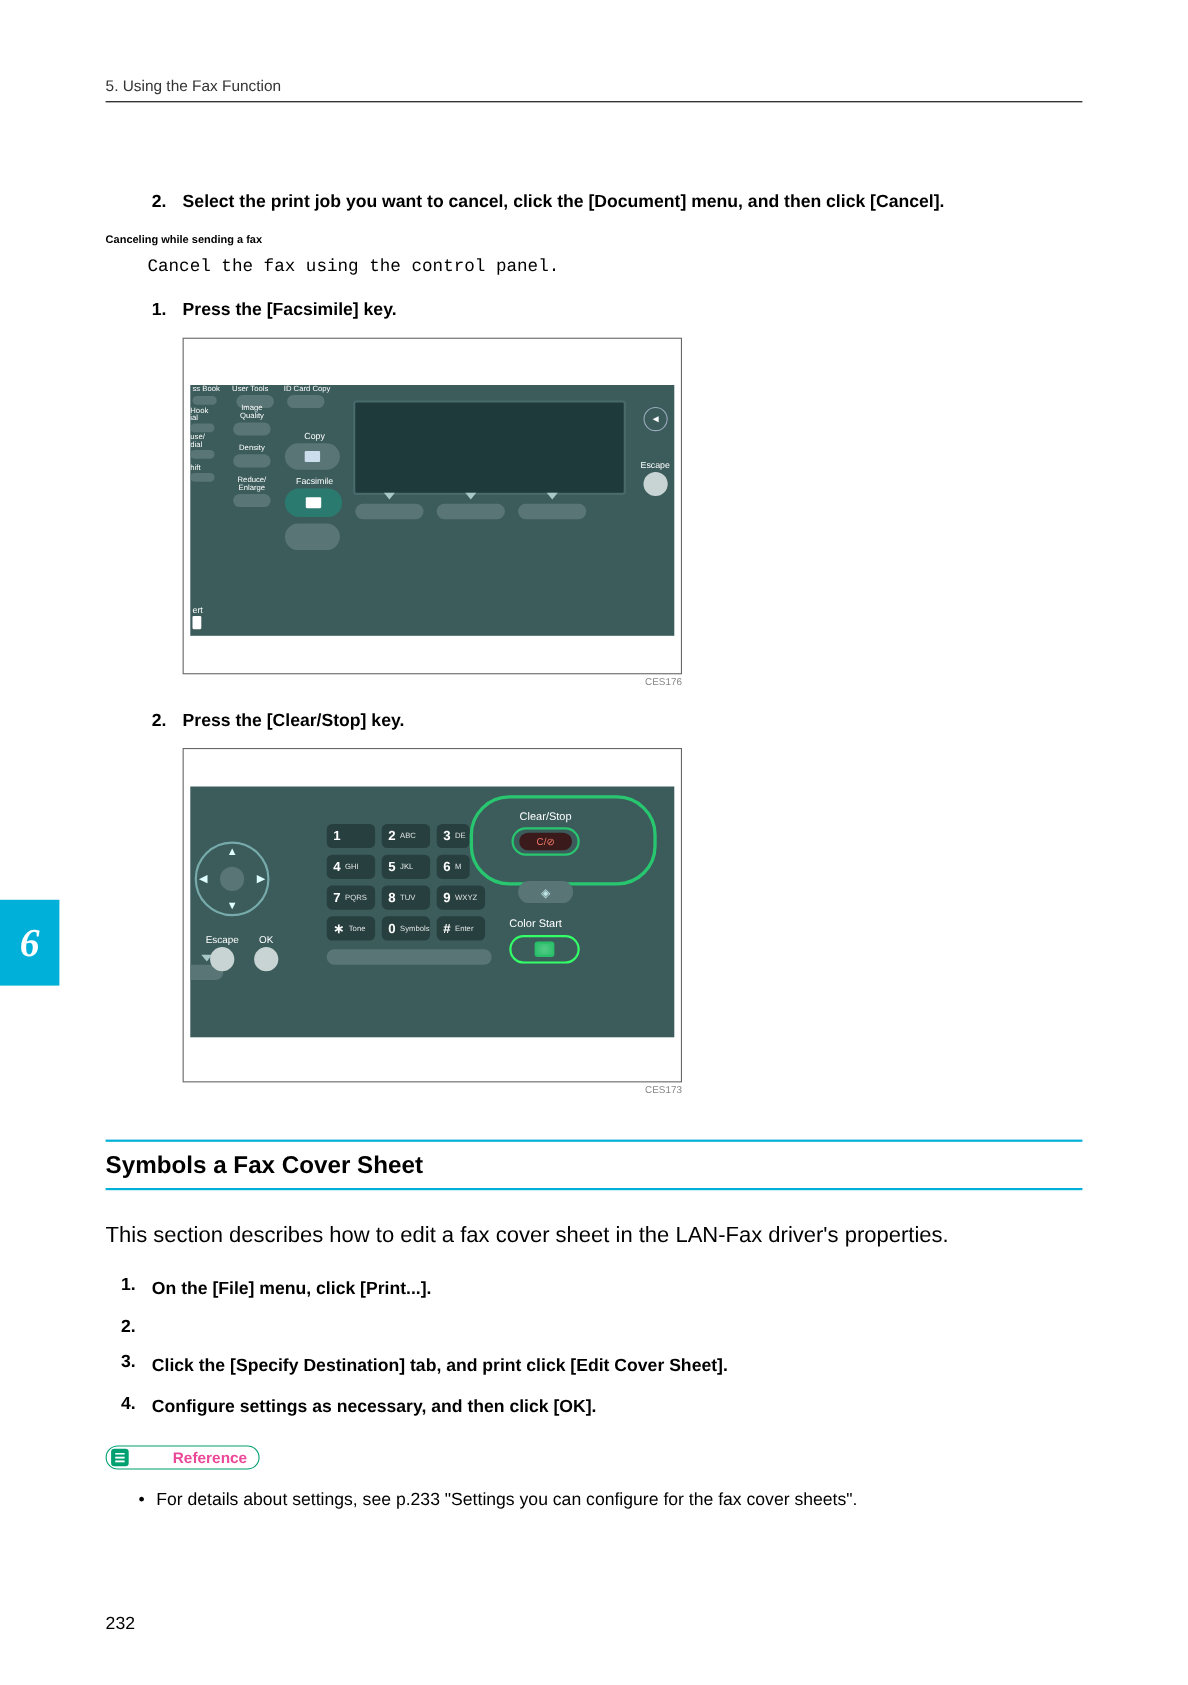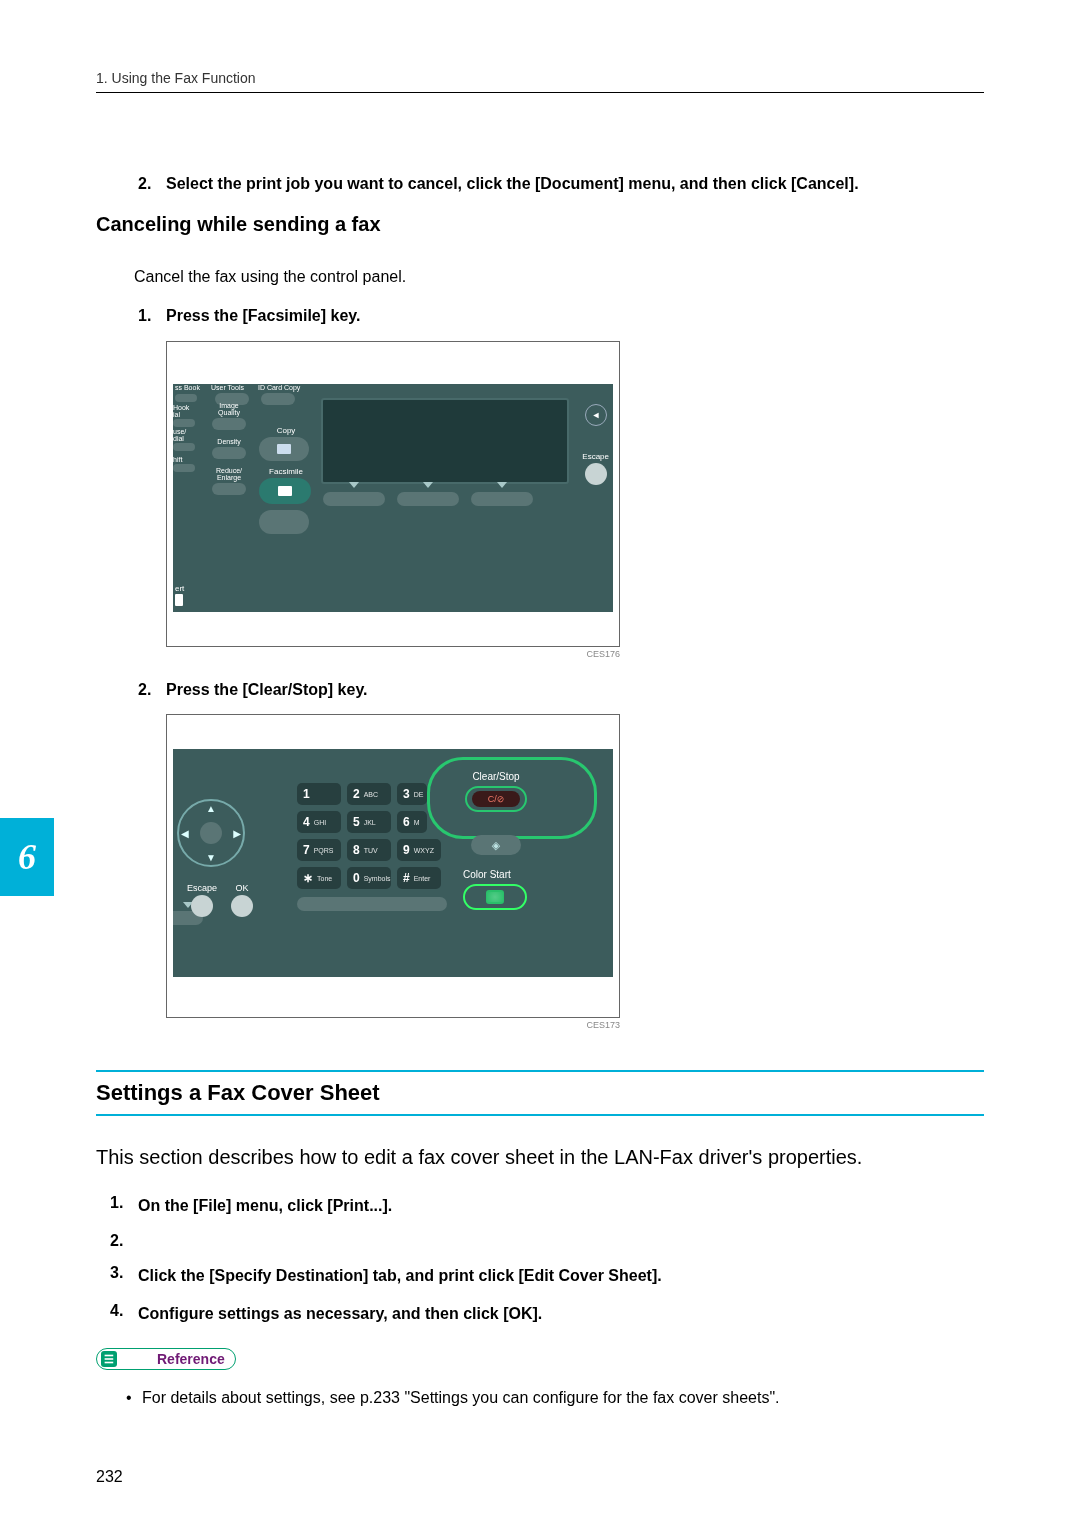--- a/index.html
+++ b/index.html
@@ -34,28 +34,29 @@
     flex-shrink: 0;
     font-weight: bold;
     font-size: 16px;
   }
   .step-text-b {
     font-weight: bold;
     font-size: 16px;
   }
   .sub-heading-b {
     font-weight: bold;
-    font-size: 20px;
-    margin: 16px 0 28px 0;
+    font-size: 10px;
+    margin: 16px 0 6px 0;
   }
   .body-indent {
     margin-left: 38px;
     font-size: 16px;
     margin-bottom: 14px;
     line-height: 1.6;
+    font-family: Liberation Mono, monospace;
   }
   .panel-fig {
     margin: 12px 0 8px 70px;
     width: 454px;
   }
   .panel-outer {
     border: 1px solid #666;
     background: #fff;
     padding: 6px;
     width: 454px;
@@ -155,21 +156,21 @@
   .ol-row { display:flex; margin-bottom: 14px; }
   .ol-num { width:28px; font-weight:bold; font-size:16px; flex-shrink:0;}
   .ol-txt-b { font-weight:bold; font-size:16px; line-height:1.5;}
   .ref-badge {
     display:inline-flex; align-items:center;
     border:1px solid #00a070; border-radius:12px;
     padding:2px 10px 2px 4px; gap:6px;
     margin: 8px 0 10px 0;
   }
   .ref-icon { width:16px; height:16px; background:#00a070; border-radius:3px; color:#fff; font-size:11px; display:flex; align-items:center; justify-content:center; font-weight:bold;}
-  .ref-txt { font-size:14px; font-weight:bold; color:#701a75;padding-left:34px;}
+  .ref-txt { font-size:14px; font-weight:bold; color:#ec4899;padding-left:34px;}
   .bullet-row { display:flex; margin-left:30px; margin-top:6px; font-size:16px; line-height:1.5;}
   .bullet-dot { width:16px; flex-shrink:0; }
   .chapter-tab {
     position:absolute;
     left:0; top:818px;
     width:54px; height:78px;
     background:#00b0d8;
     color:#fff;
     display:flex; align-items:center; justify-content:center;
     font-size:36px; font-style:italic; font-weight:bold;
@@ -180,21 +181,21 @@
     left:96px; bottom:46px;
     font-size:16px;
   }
 </style>
 </head>
 <body>
 
 <div class="chapter-tab">6</div>
 
 <div class="page">
-  <div class="header-line">1. Using the Fax Function</div>
+  <div class="header-line">5. Using the Fax Function</div>
 
   <div class="step-list">
     <div class="step-row">
       <div class="step-num">2.</div>
       <div class="step-text-b">Select the print job you want to cancel, click the [Document] menu, and then click [Cancel].</div>
     </div>
   </div>
 
   <div class="sub-heading-b">Canceling while sending a fax</div>
   <div class="body-indent">Cancel the fax using the control panel.</div>
@@ -385,21 +386,21 @@
               <div class="p2-color-inner"></div>
             </div>
         </div>
       </div>
       <div style="height:34px;background:#fff;"></div>
     </div>
     <div class="fig-caption">CES173</div>
   </div>
 
   <div class="section-rule-2">
-    <div class="section-h2">Settings a Fax Cover Sheet</div>
+    <div class="section-h2">Symbols a Fax Cover Sheet</div>
   </div>
 
   <div class="body-p">This section describes how to edit a fax cover sheet in the LAN-Fax driver's properties.</div>
 
   <div class="ol-block">
     <div class="ol-row">
         <div class="ol-num">1.</div>
         <div class="ol-txt-b">On the [File] menu, click [Print...].</div>
       </div>
     <div class="ol-row">

